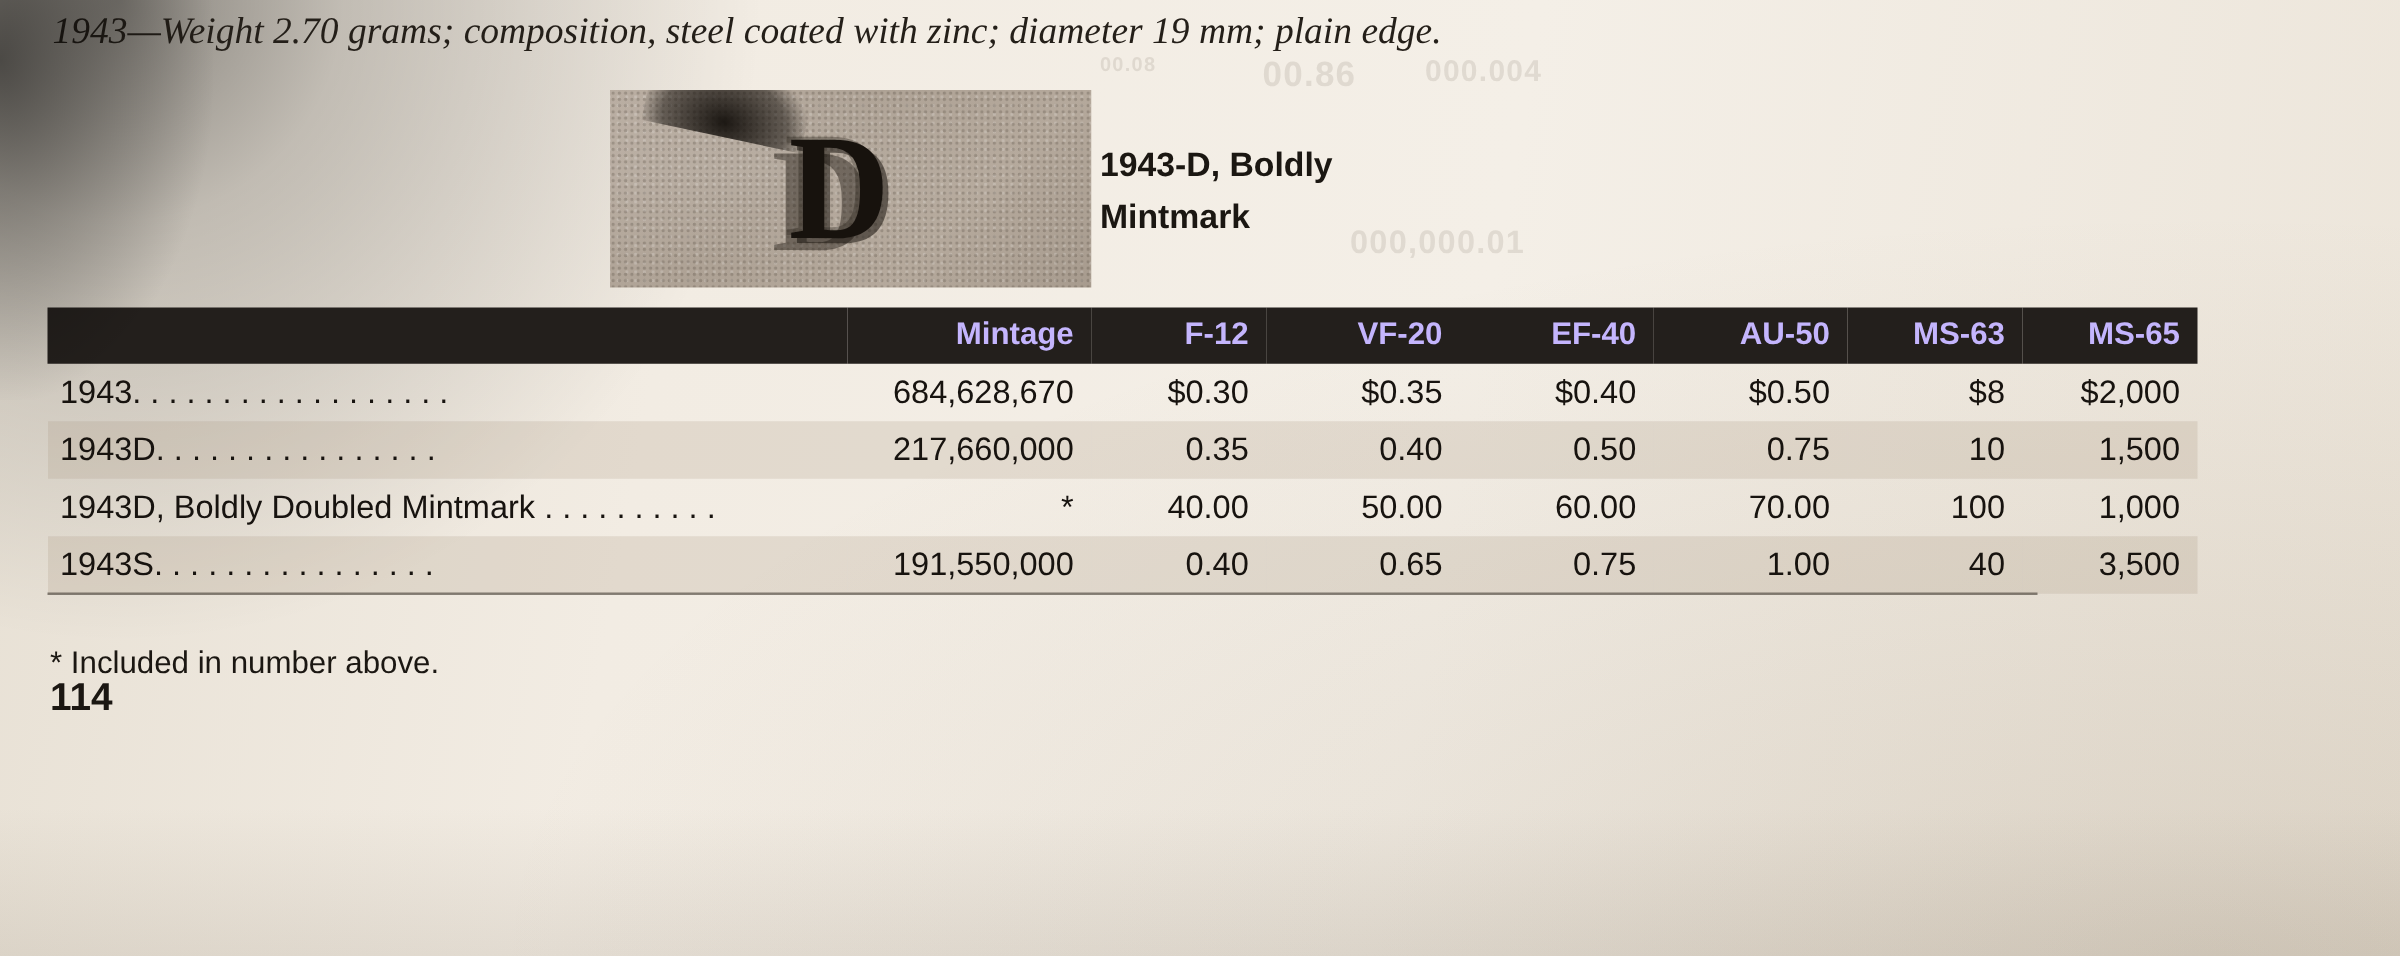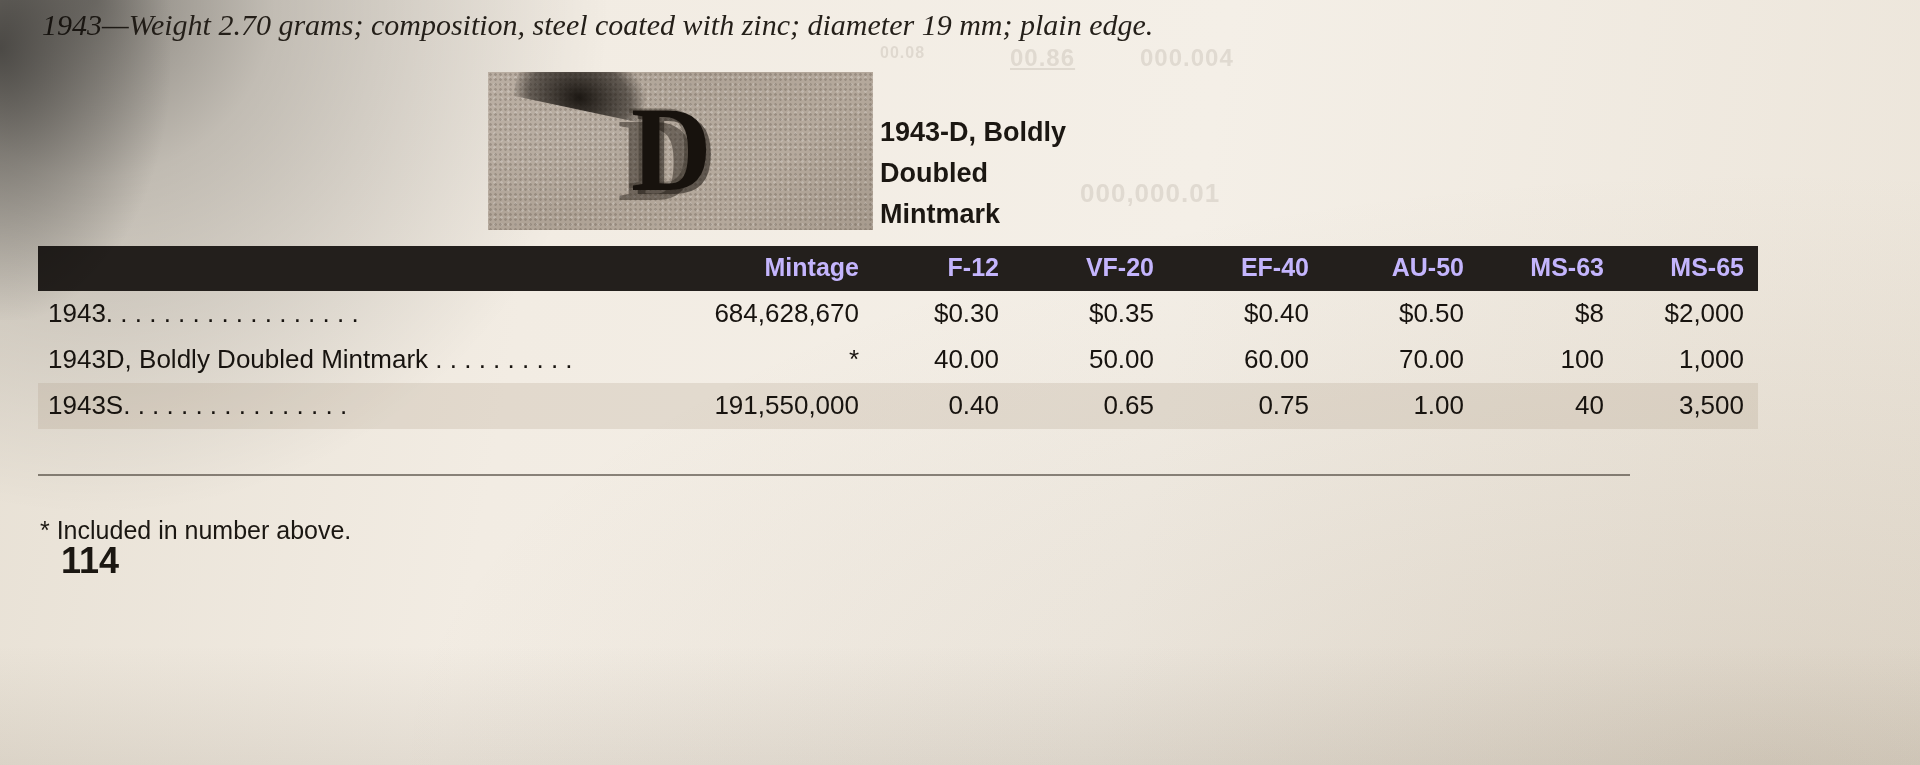--- a/index.html
+++ b/index.html
@@ -181,47 +181,45 @@
     font-size: 25px;
     color: #1b1712;
     margin-top: 32px;
   }
   .folio {
     position: absolute;
     left: 40px;
     top: 540px;
     font-family: "Liberation Sans", sans-serif;
     font-weight: bold;
-    font-size: 36px;
+    font-size: 31px;
     color: #1b1712;
-    margin-left: 21px;
   }
 </style>
 </head>
 <body>
 
 <div class="page">
 
   <div class="ghost" style="left:880px; top:44px; font-size:16px;">00.08</div>
-  <div class="ghost" style="left:1010px; top:44px; font-size:24px;text-decoration:underline;">00.86</div>
+  <div class="ghost" style="left:1010px; top:44px; font-size:28px;">00.86</div>
   <div class="ghost" style="left:1140px; top:44px; font-size:24px;">000.004</div>
   <div class="ghost" style="left:1080px; top:178px; font-size:26px;">000,000.01</div>
 
   <div class="headline">1943—Weight 2.70 grams; composition, steel coated with zinc; diameter 19 mm; plain edge.</div>
 
   <div class="coin-photo">
     <div class="grain"></div>
     <div class="dark-streak"></div>
     <div class="doubling">D</div>
     <div class="mintmark">D</div>
   </div>
 
   <div class="caption">
     <div>1943-D, Boldly</div>
-    <div>Doubled</div>
     <div>Mintmark</div>
   </div>
 
   <div class="table-wrap">
     <table class="coins">
       <colgroup>
         <col style="width:640px">
         <col style="width:195px">
         <col style="width:140px">
         <col style="width:155px">
@@ -246,20 +244,30 @@
         <tr>
           <td class="name"><span>1943</span><span class="leader">. . . . . . . . . . . . . . . . . .</span></td>
           <td>684,628,670</td>
           <td>$0.30</td>
           <td>$0.35</td>
           <td>$0.40</td>
           <td>$0.50</td>
           <td>$8</td>
           <td>$2,000</td>
         </tr>
+        <tr class="alt">
+          <td class="name"><span>1943D</span><span class="leader">. . . . . . . . . . . . . . . .</span></td>
+          <td>217,660,000</td>
+          <td>0.35</td>
+          <td>0.40</td>
+          <td>0.50</td>
+          <td>0.75</td>
+          <td>10</td>
+          <td>1,500</td>
+        </tr>
         <tr>
           <td class="name"><span>1943D, Boldly Doubled Mintmark</span>&nbsp;<span class="leader">. . . . . . . . . .</span></td>
           <td>*</td>
           <td>40.00</td>
           <td>50.00</td>
           <td>60.00</td>
           <td>70.00</td>
           <td>100</td>
           <td>1,000</td>
         </tr>

